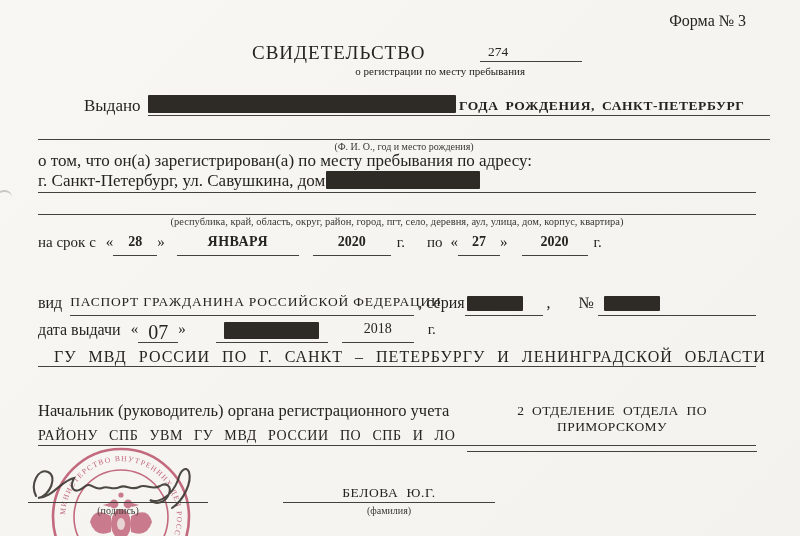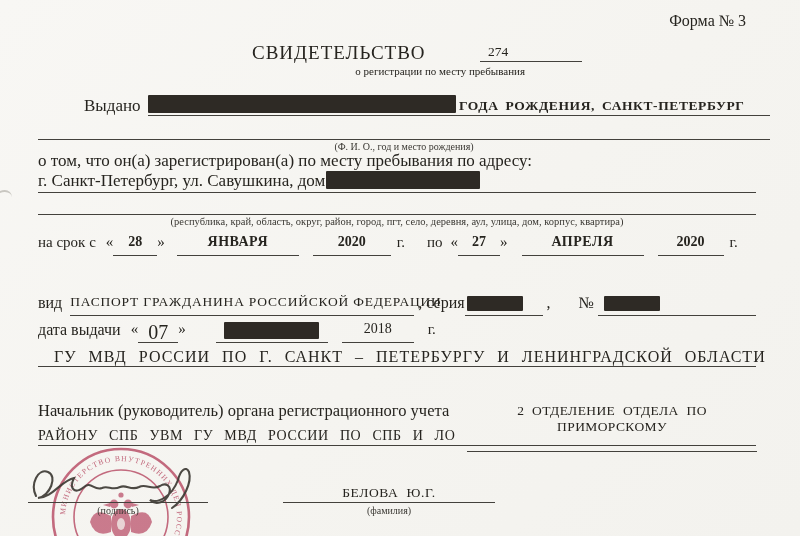--- a/index.html
+++ b/index.html
@@ -57,21 +57,20 @@
     <span style="margin-left:10px;">«</span>
     <span class="cell b" style="width:44px;font-size:14px;">28</span>
     <span>»</span>
     <span class="cell b" style="width:122px;margin-left:12px;font-size:14px;letter-spacing:.5px;">ЯНВАРЯ</span>
     <span class="cell b" style="width:78px;margin-left:14px;font-size:14px;">2020</span>
     <span style="margin-left:6px;">г.</span>
     <span style="margin-left:22px;">по</span>
     <span style="margin-left:8px;">«</span>
     <span class="cell b" style="width:42px;font-size:14px;">27</span>
     <span>»</span>
-    <span class="cell b" style="width:122px;margin-left:14px;font-size:14px;letter-spacing:.5px;">АПРЕЛЯ</span>
     <span class="cell b" style="width:66px;margin-left:14px;font-size:14px;">2020</span>
     <span style="margin-left:6px;">г.</span>
   </div>
 
 
   <div class="row" style="left:38px;top:294px;height:22px;">
     <span class="t16">вид</span>
     <span class="cell caps" style="width:344px;margin-left:8px;letter-spacing:.8px;font-weight:normal;">ПАСПОРТ ГРАЖДАНИНА РОССИЙСКОЙ ФЕДЕРАЦИИ</span>
     <span class="t16" style="margin-left:4px;">, серия</span>
     <span class="cell" style="width:78px;position:relative;">

